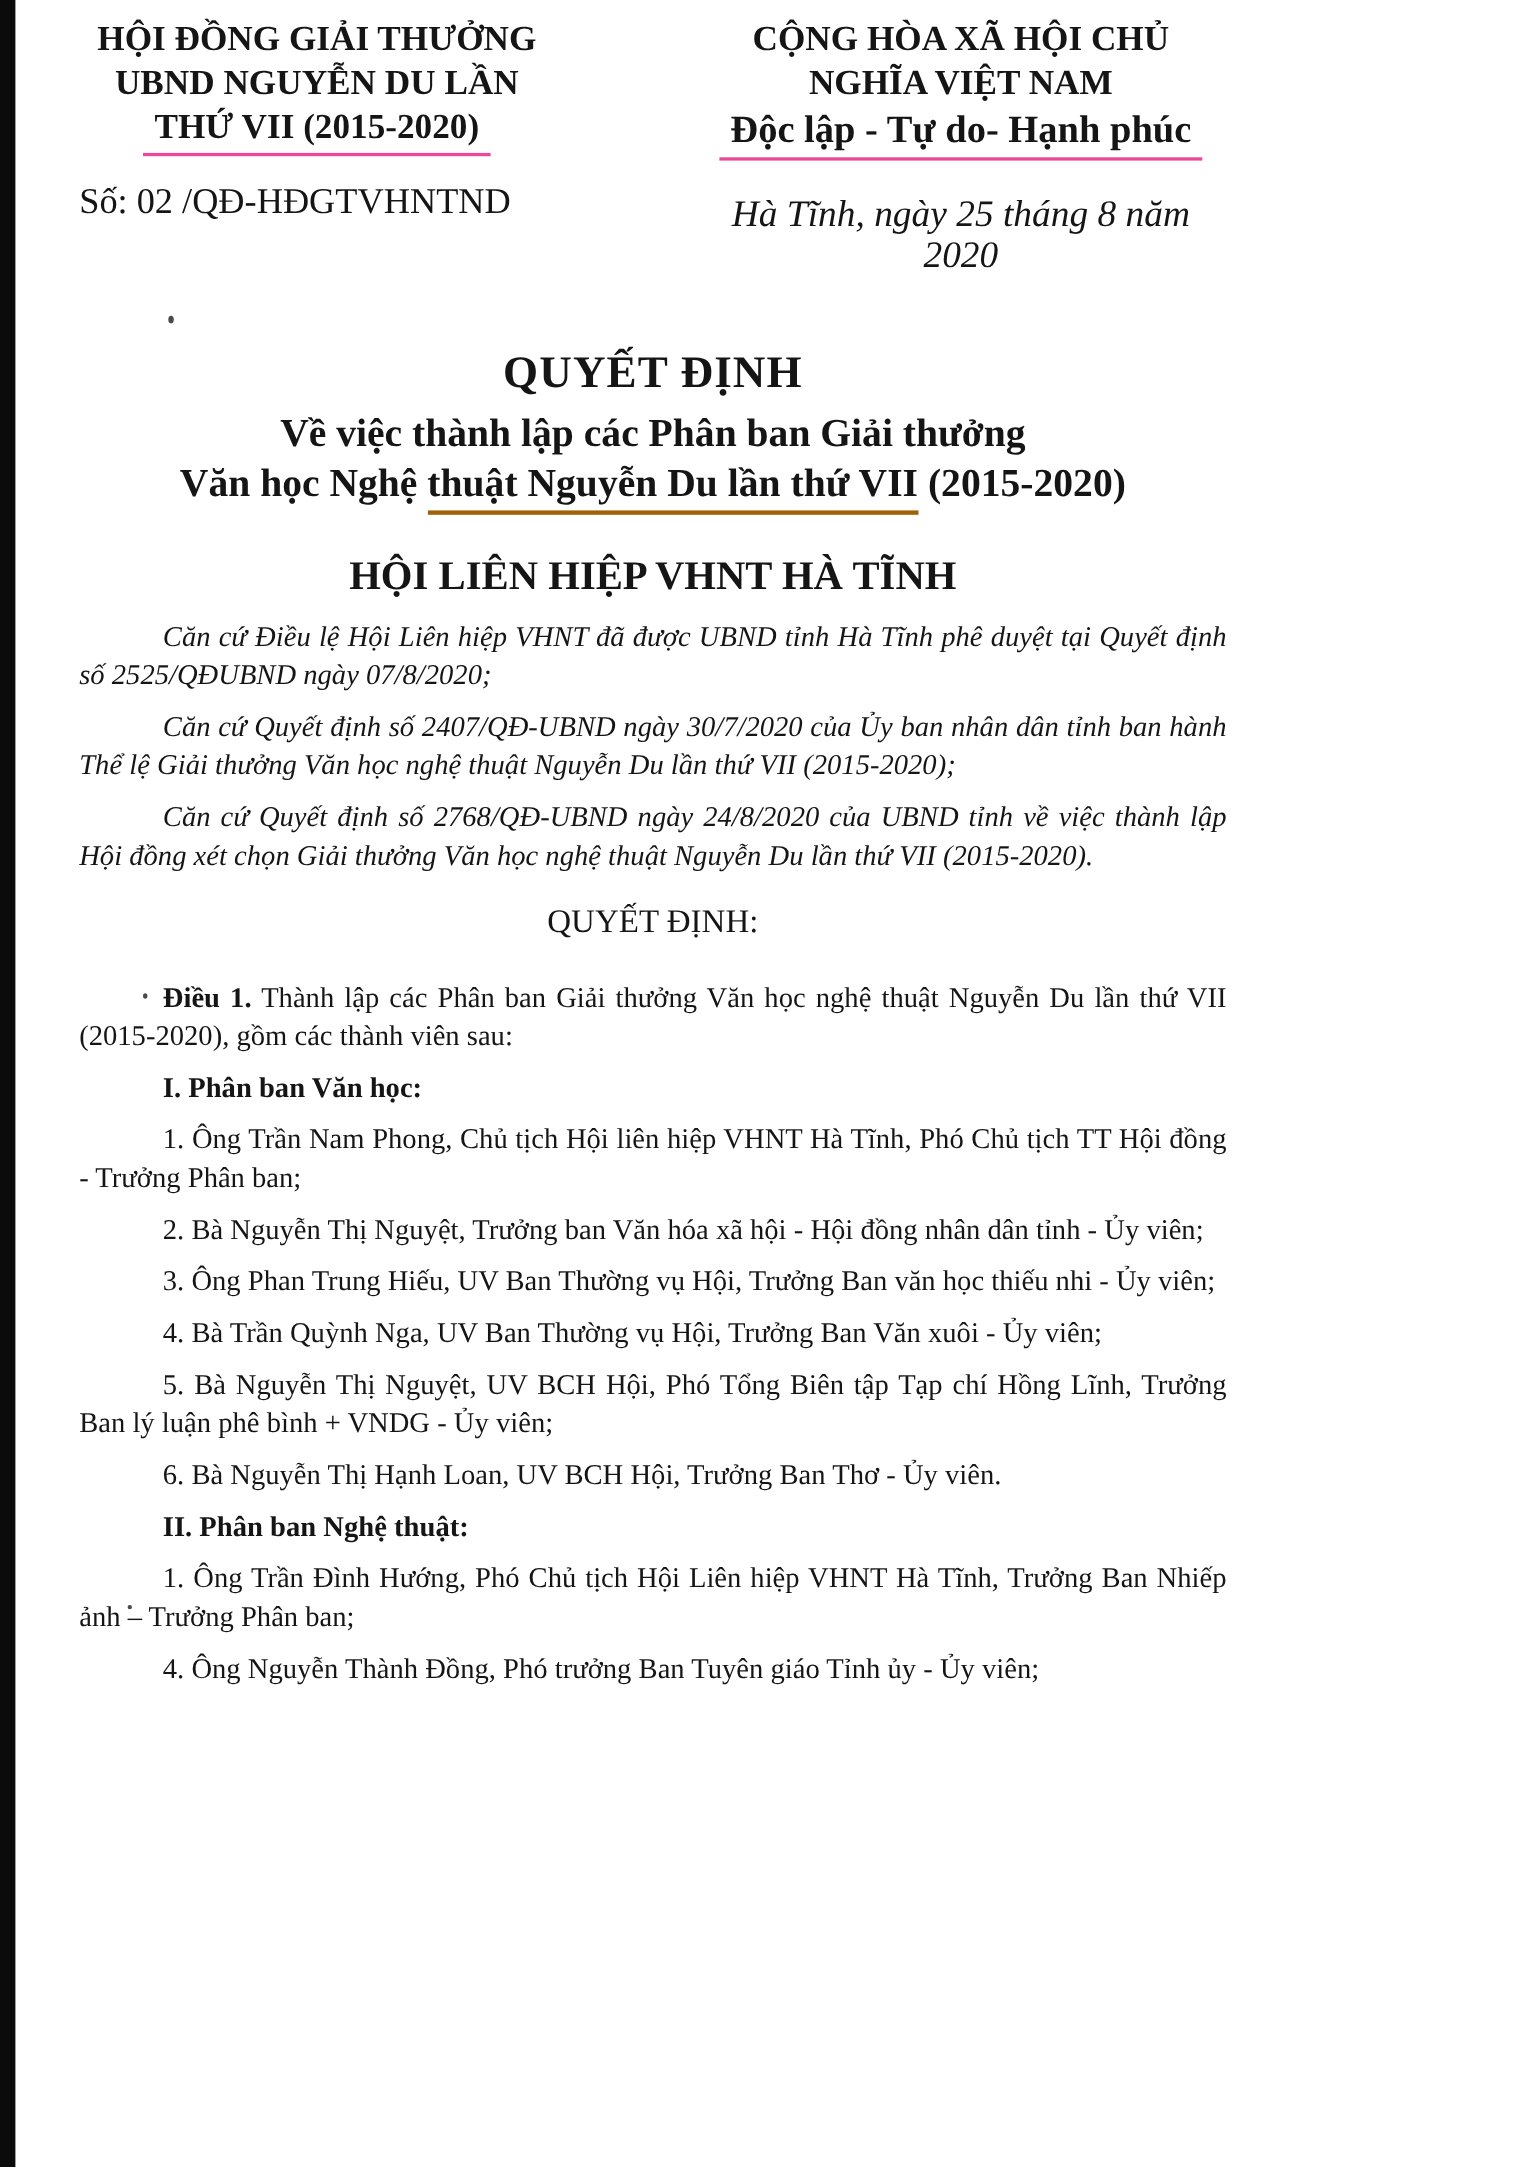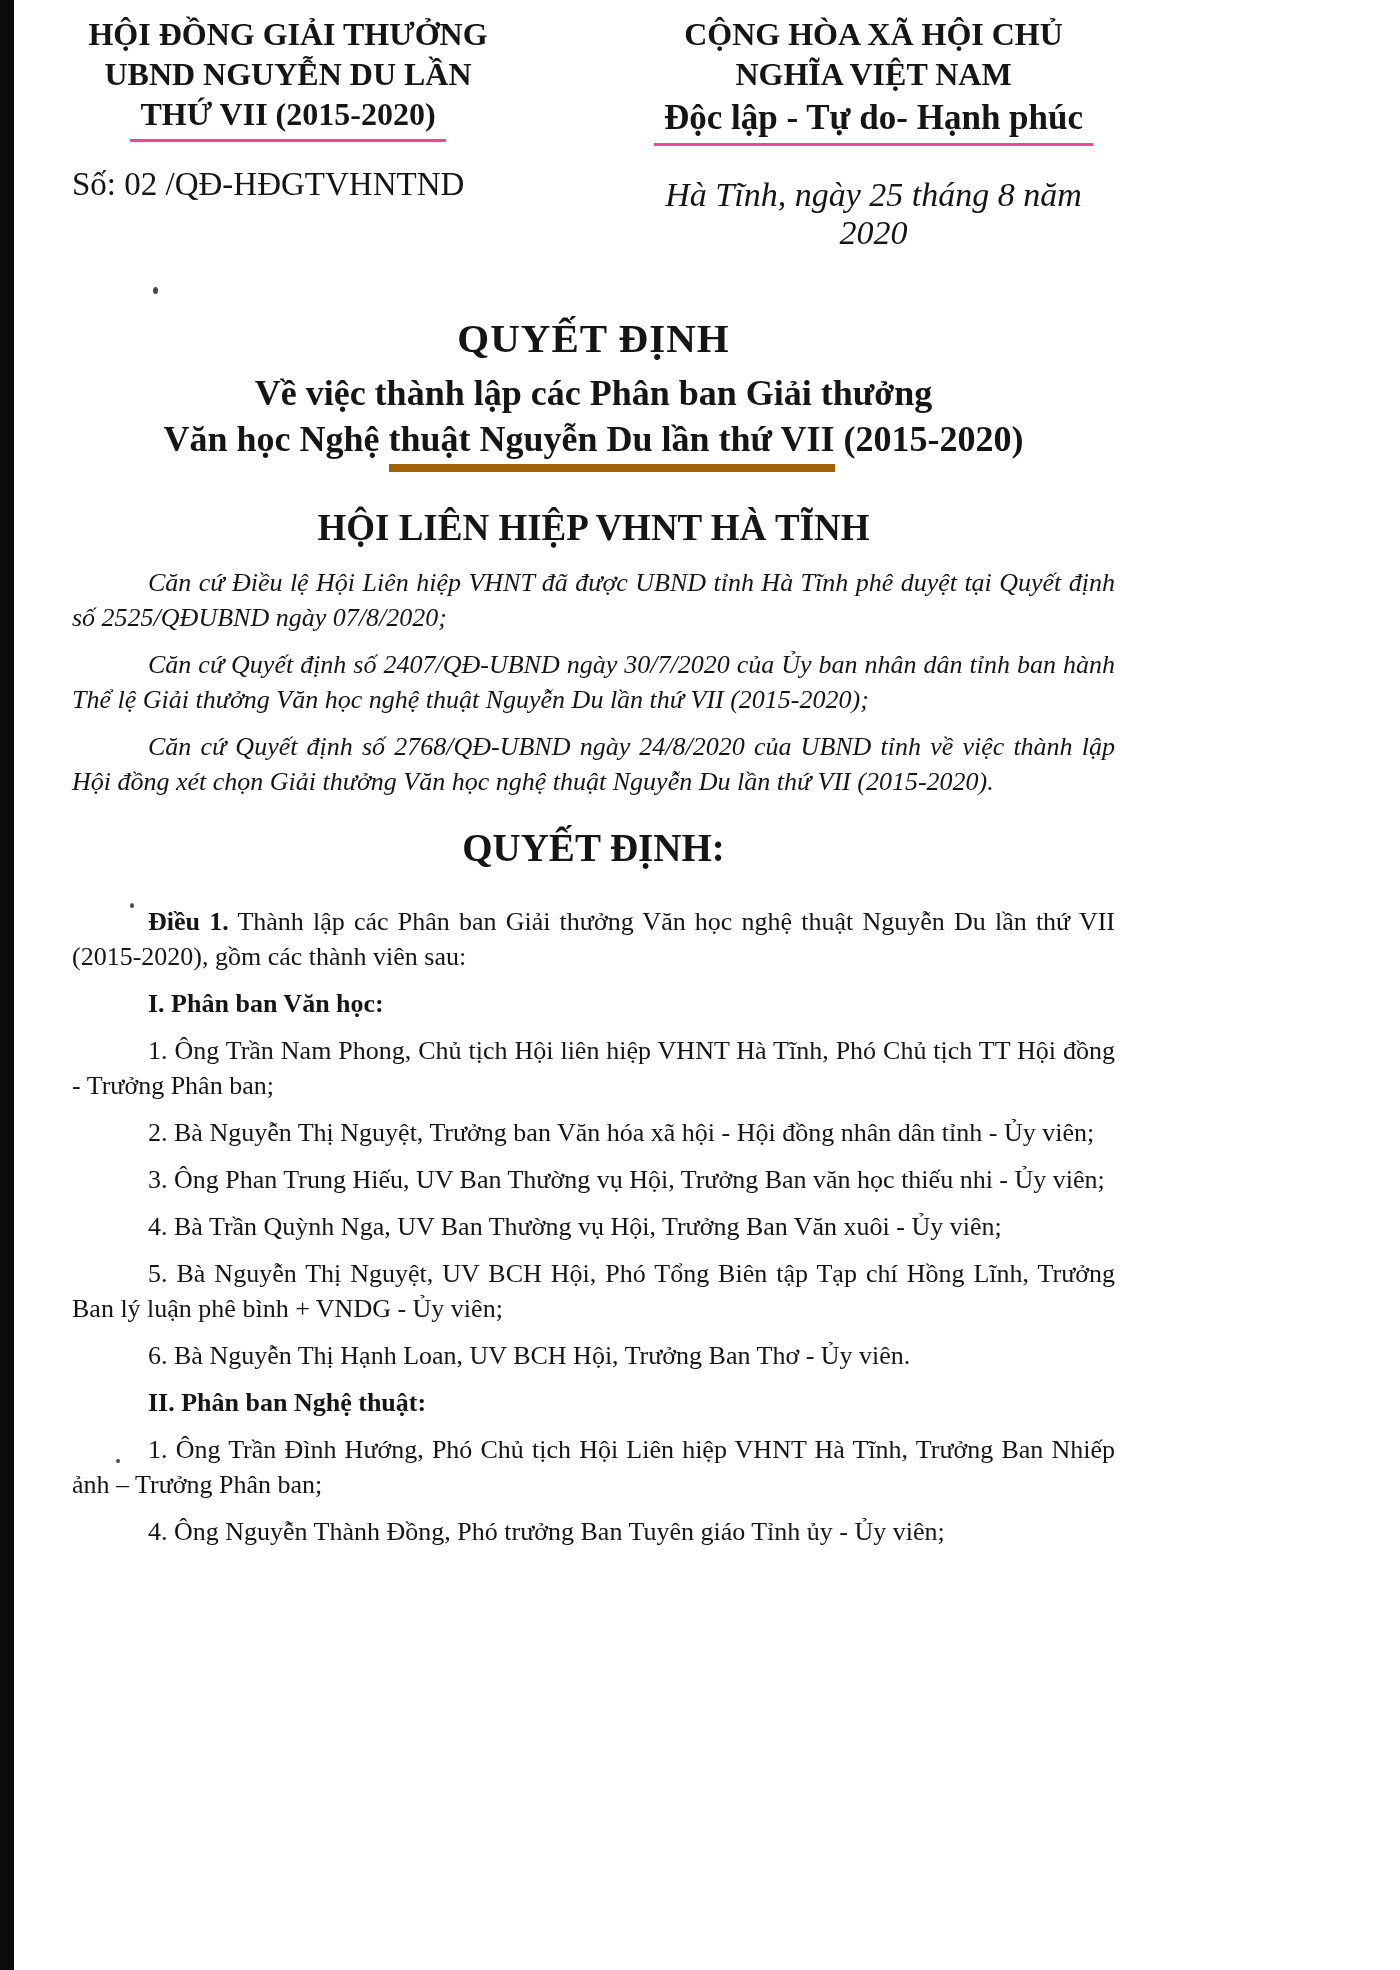--- a/index.html
+++ b/index.html
@@ -27,31 +27,31 @@
   .hright{text-align:center;padding-left:128px;}
   .national{font-size:32px;font-weight:700;line-height:40px;}
   .motto-wrap{margin-top:4px;}
   .motto{font-size:35px;font-weight:700;}
   .place-date{margin-top:30px;font-size:34px;font-style:italic;}
 
   
   .title-block{text-align:center;margin-top:62px;}
   .t1{font-size:41px;font-weight:700;letter-spacing:1px;margin-bottom:8px;}
   .t2{font-size:36px;font-weight:700;line-height:46px;}
-  .uline2{display:inline-block;border-bottom:8px solid #a16207;padding-bottom:2px;}
+  .uline2{display:inline-block;border-bottom:4px solid #a16207;padding-bottom:2px;}
   .issuer{text-align:center;font-size:37px;font-weight:700;margin-top:34px;}
 
   
   .pre,.body-p,.sec-h{
     font-size:26px;line-height:35px;margin:0 0 12px 0;
     text-align:justify;text-indent:76px;
   }
   .pre{font-style:italic;}
   .first-pre{margin-top:16px;}
-  .decides{text-align:center;font-size:39px;font-weight:700;margin:26px 0 34px 0;}
+  .decides{text-align:center;font-size:30px;font-weight:400;margin:26px 0 34px 0;}
   .b{font-weight:700;}
   .sec-h{font-weight:700;text-align:left;margin:4px 0 12px 0;}
 </style>
 </head>
 <body>
 
 <div class="page">
   <div class="scan-bar"></div>
   <div class="speck sp1"></div>
   <div class="speck sp2"></div>

